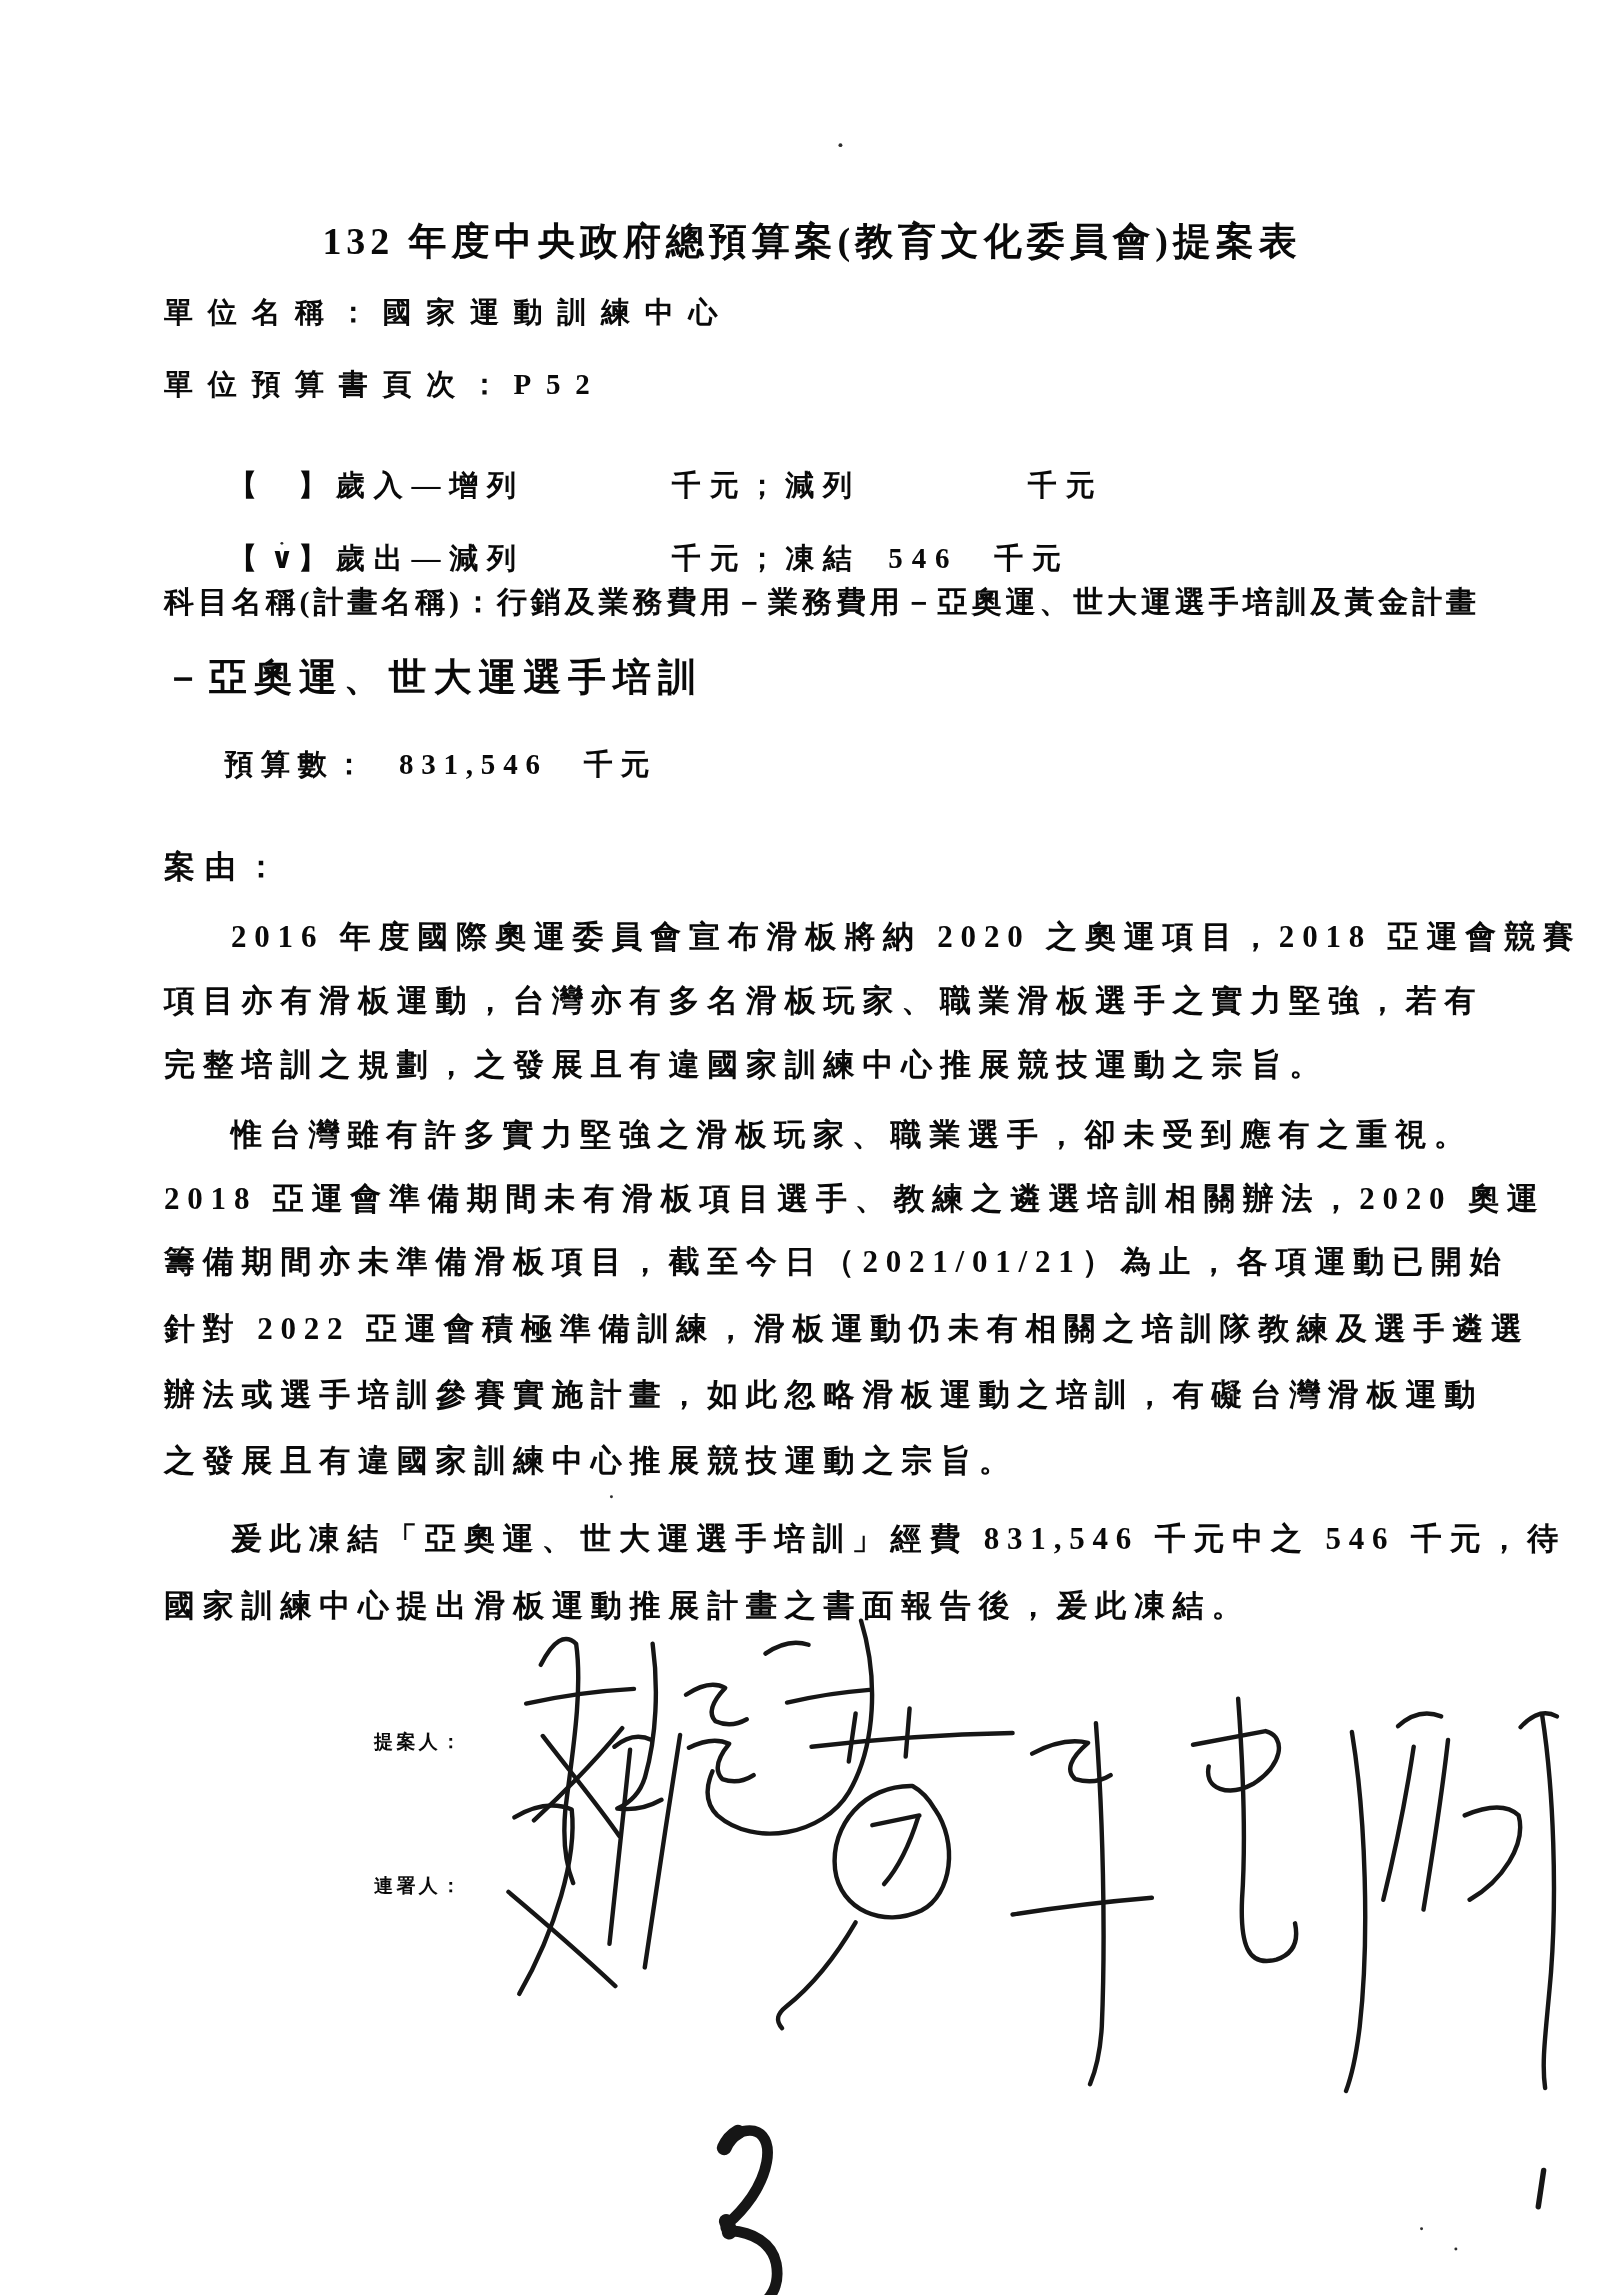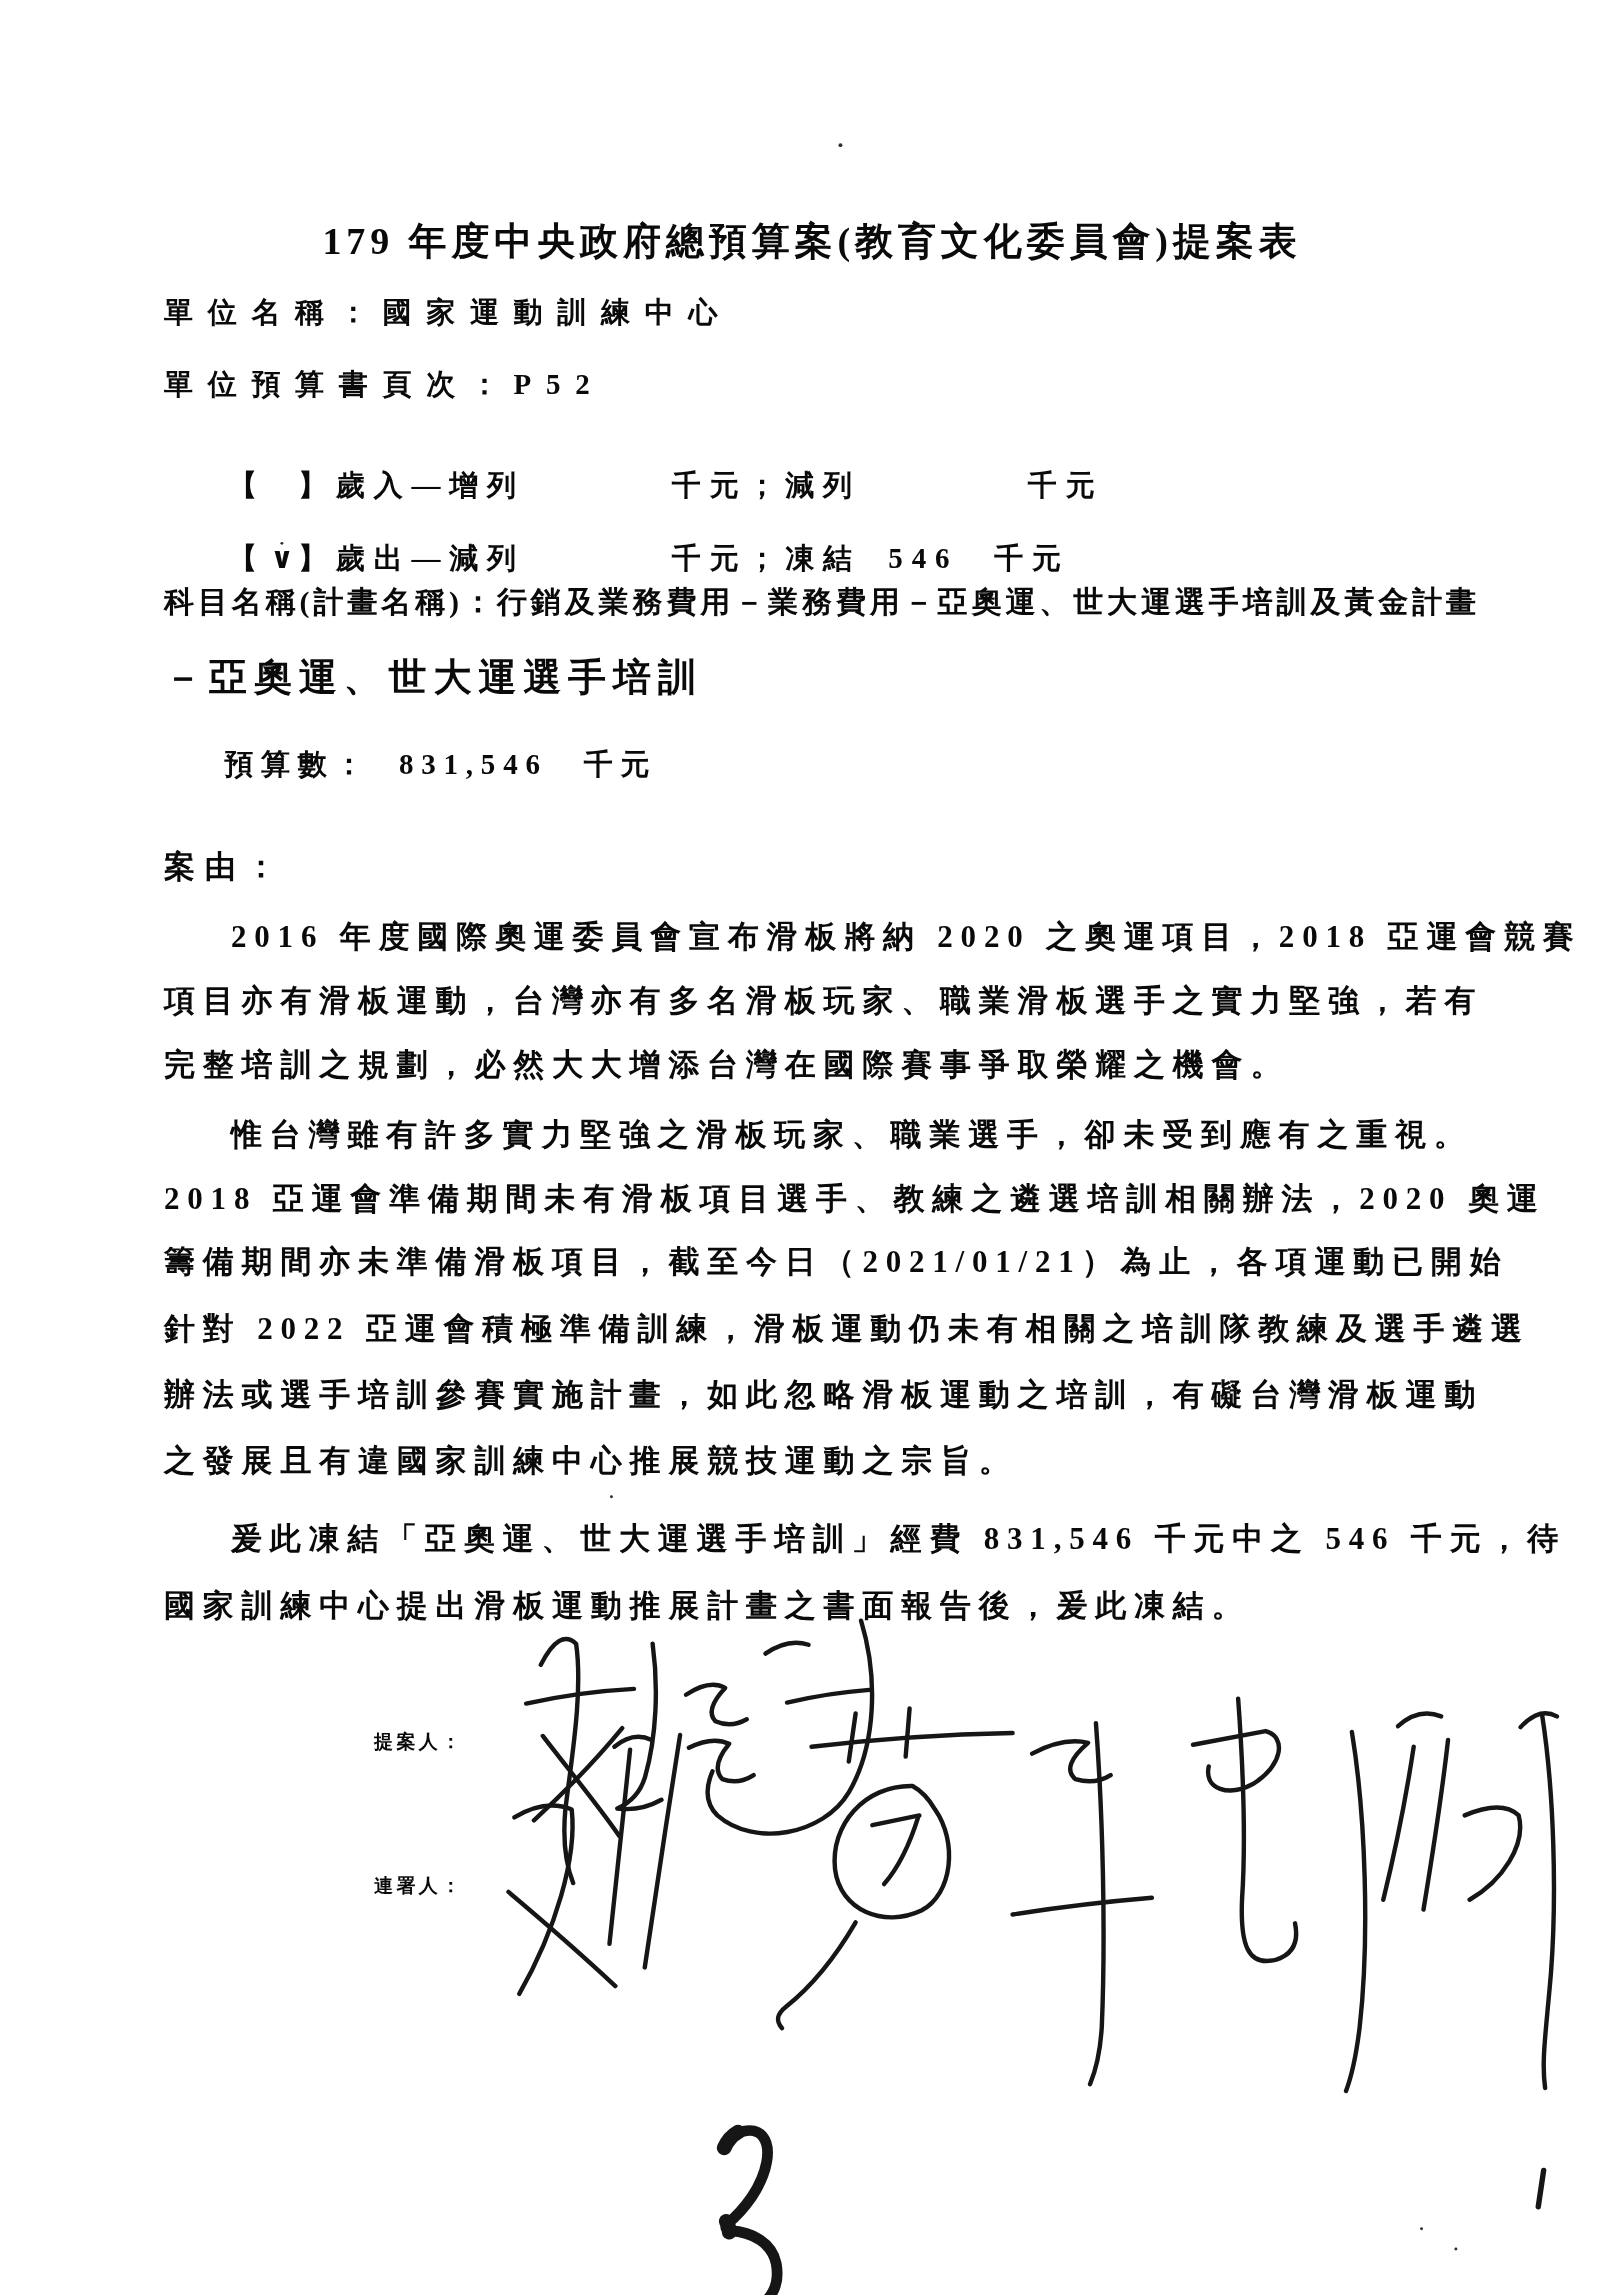--- a/index.html
+++ b/index.html
@@ -38,21 +38,21 @@
   .ink .num3{stroke-width:22px;}
   .ink .blob{stroke-width:30px;}
   .ink .tick{stroke-width:11px;}
   .ink circle{fill:#2e2e2e;stroke:none;}
 </style>
 </head>
 <body>
 
 <div class="page">
 
-  <div class="ln title">179 年度中央政府總預算案(教育文化委員會)提案表</div>
+  <div class="ln title">132 年度中央政府總預算案(教育文化委員會)提案表</div>
 
   <div class="ln field" style="top:298px">單位名稱：國家運動訓練中心</div>
   <div class="ln field" style="top:370px">單位預算書頁次：P52</div>
 
   <div class="ln cbline" style="top:442px">
     <span><span>【</span><span class="cbmark"></span><span>】</span></span><span>歲入—增列</span><span class="sp sp-a"></span><span>千元；減列</span><span class="sp sp-b"></span><span>千元</span>
   </div>
 
   <div class="ln cbline" style="top:515px">
     <span><span>【</span><span class="cbmark">∨</span><span>】</span></span><span>歲出—減列</span><span class="sp sp-a"></span><span>千元；凍結</span><span class="sp sp-c"></span><span>546</span><span class="sp sp-d"></span><span>千元</span>
@@ -62,21 +62,21 @@
   <div class="ln subject2" style="top:658px">－亞奧運、世大運選手培訓</div>
 
   <div class="ln budget" style="top:721px">
     <span>預算數：</span><span class="sp sp-c"></span><span>831,546</span><span class="sp sp-d"></span><span>千元</span>
   </div>
 
   <div class="ln casehdr" style="top:851px">案由：</div>
 
   <div class="ln body-ln indent" style="top:921px">2016 年度國際奧運委員會宣布滑板將納 2020 之奧運項目，2018 亞運會競賽</div>
   <div class="ln body-ln" style="top:985px">項目亦有滑板運動，台灣亦有多名滑板玩家、職業滑板選手之實力堅強，若有</div>
-  <div class="ln body-ln" style="top:1049px">完整培訓之規劃，必然大大增添台灣在國際賽事爭取榮耀之機會。</div>
+  <div class="ln body-ln" style="top:1049px">完整培訓之規劃，之發展且有違國家訓練中心推展競技運動之宗旨。</div>
   <div class="ln body-ln indent" style="top:1119px">惟台灣雖有許多實力堅強之滑板玩家、職業選手，卻未受到應有之重視。</div>
   <div class="ln body-ln" style="top:1183px">2018 亞運會準備期間未有滑板項目選手、教練之遴選培訓相關辦法，2020 奧運</div>
   <div class="ln body-ln" style="top:1246px">籌備期間亦未準備滑板項目，截至今日（2021/01/21）為止，各項運動已開始</div>
   <div class="ln body-ln" style="top:1313px">針對 2022 亞運會積極準備訓練，滑板運動仍未有相關之培訓隊教練及選手遴選</div>
   <div class="ln body-ln" style="top:1379px">辦法或選手培訓參賽實施計畫，如此忽略滑板運動之培訓，有礙台灣滑板運動</div>
   <div class="ln body-ln" style="top:1445px">之發展且有違國家訓練中心推展競技運動之宗旨。</div>
   <div class="ln body-ln indent" style="top:1523px">爰此凍結「亞奧運、世大運選手培訓」經費 831,546 千元中之 546 千元，待</div>
   <div class="ln body-ln" style="top:1590px">國家訓練中心提出滑板運動推展計畫之書面報告後，爰此凍結。</div>
 
   <div class="ln siglabel" style="left:362px;top:1732px">提案人：</div>

